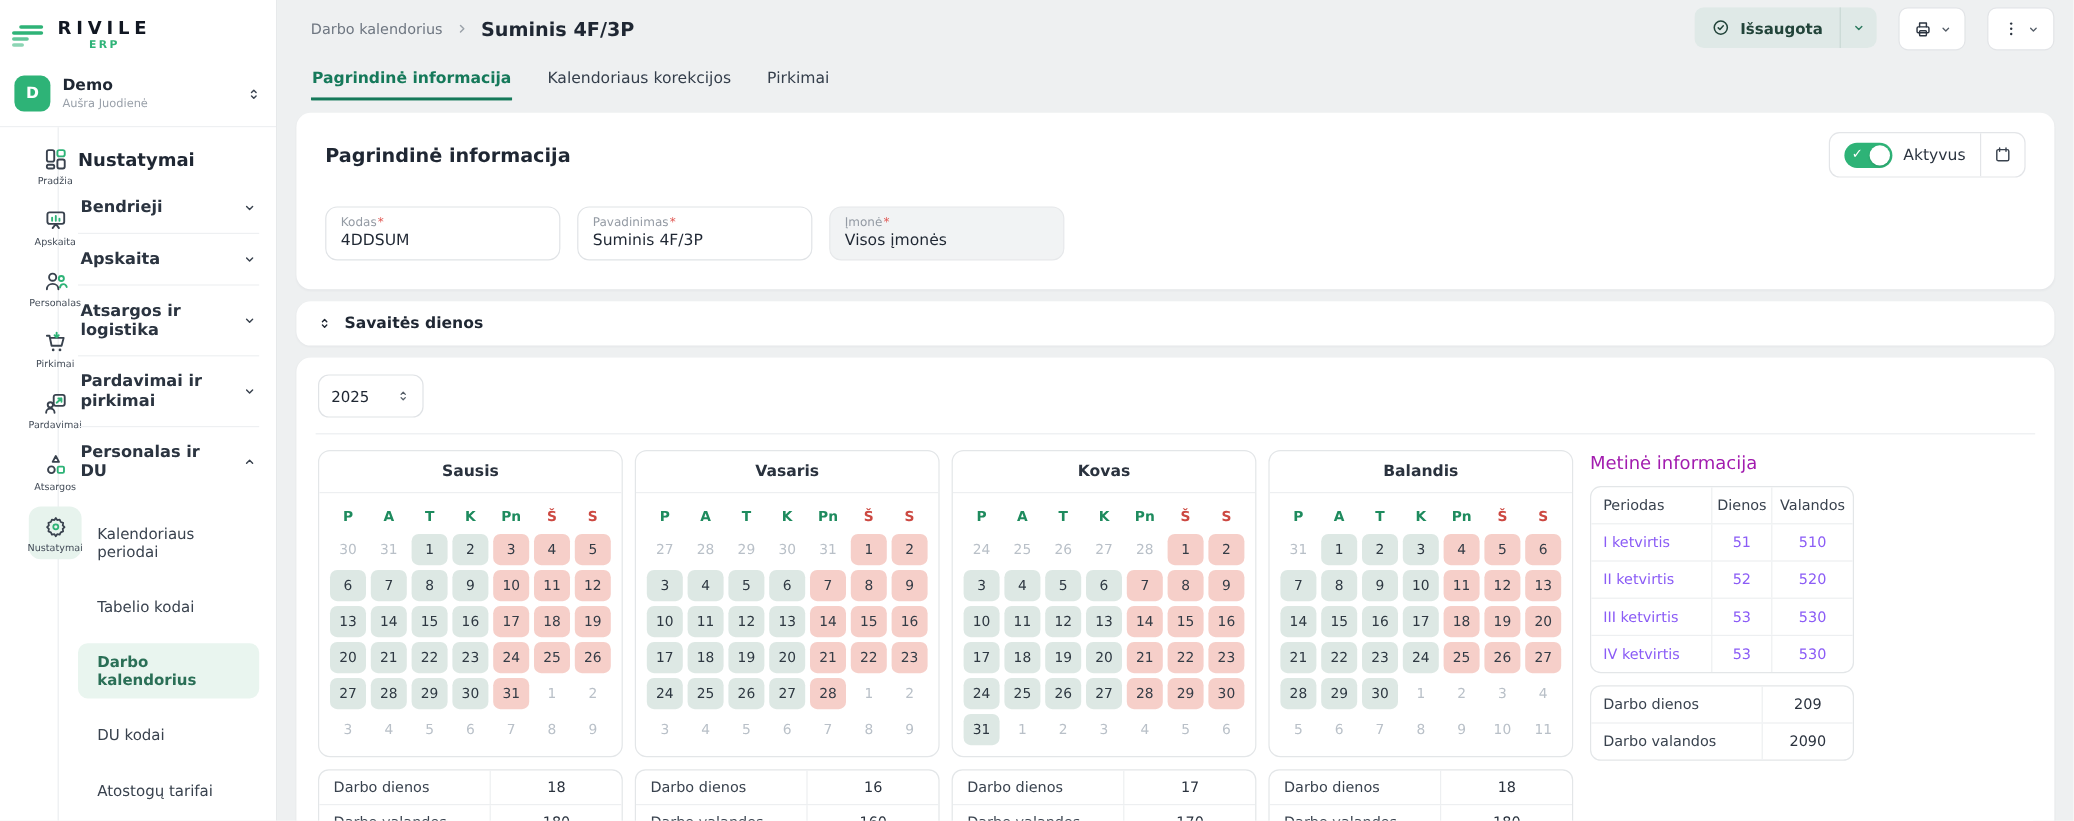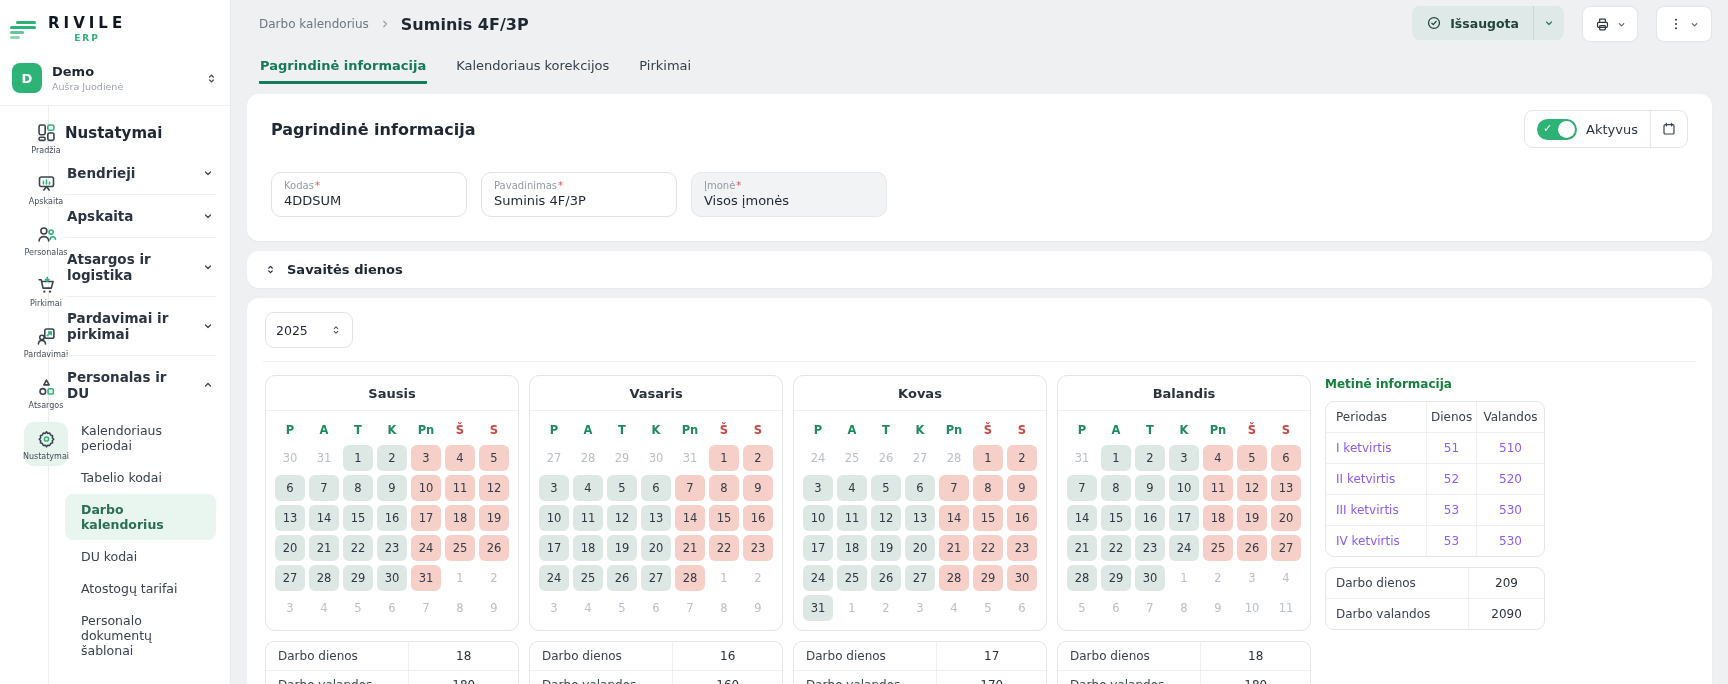--- a/index.html
+++ b/index.html
@@ -43,21 +43,21 @@
   .menu-title{font-size:15px;font-weight:800;color:#1f2733;margin:4px 0 10px;}
   .side-group-row{display:flex;align-items:center;justify-content:space-between;padding:13px 2px;cursor:pointer;gap:24px;}
   .side-group{border-bottom:1px solid #eef0f2;}
   .side-group:last-child{border-bottom:none;}
   .side-group.open{border-bottom:none;}
   .side-group-label{font-size:13.5px;font-weight:600;color:#2b3440;}
   .side-group.open .side-group-label{font-weight:800;}
   .side-chev{color:#39424e;display:flex;}
   .side-chev svg{width:12px;height:12px;}
   .side-children{padding:0 0 6px 0;}
-  .side-child{font-size:12.5px;color:#39424e;padding:8px 10px 8px 16px;border-radius:8px;cursor:pointer;margin:1px 0;}
+  .side-child{font-size:12.5px;color:#39424e;padding:8px 10px 8px 16px;border-radius:8px;cursor:pointer;margin:15px 0;}
   .side-child.active{background:#e9f5ef;color:#2a6f56;font-weight:600;}
 
   
   .main{flex:1;padding:0 16px;min-width:0;}
   .topbar{height:48px;display:flex;align-items:center;justify-content:space-between;padding:0 0 0 12px;}
   .crumbs{display:flex;align-items:center;gap:10px;}
   .crumb-parent{font-size:12px;color:#6e7681;cursor:pointer;}
   .crumb-sep{color:#9aa1a9;display:flex;}
   .crumb-current{font-size:16px;font-weight:800;color:#1f2733;}
   .top-actions{display:flex;align-items:flex-start;gap:18px;}
@@ -112,21 +112,21 @@
   .cell.w{background:var(--work-day-bg,#dde8e4);color:#2e3842;cursor:pointer;}
   .cell.r{background:var(--rest-day-bg,#f6cfc9);color:#343c46;cursor:pointer;}
   .cell.m{color:var(--muted-day,#b9c0c8);}
   .stats-table{margin-top:10px;border:1px solid #e3e6e8;border-radius:9px;overflow:hidden;background:#fff;}
   .stats-row{display:flex;}
   .stats-row + .stats-row{border-top:1px solid #edeff1;}
   .stats-label{flex:0 0 47%;padding:7px 12px;font-size:12px;color:#39424e;border-right:1px solid #edeff1;}
   .stats-value{flex:1;padding:7px 8px;font-size:12px;color:#2a323e;text-align:center;}
 
   .annual{width:220px;margin-left:4px;}
-  .annual-title{font-size:12px;font-weight:700;color:#15803d;margin:2px 0 10px;}
+  .annual-title{font-size:15px;font-weight:400;color:#a21caf;margin:2px 0 10px;}
   .annual-table{border:1px solid #e3e6e8;border-radius:9px;overflow:hidden;background:#fff;}
   .annual-row{display:grid;grid-template-columns:100px 50px 1fr;}
   .annual-row + .annual-row{border-top:1px solid #edeff1;}
   .annual-cell{padding:8px 10px;font-size:12px;color:#8b5cf6;}
   .annual-cell + .annual-cell{border-left:1px solid #edeff1;text-align:center;padding-left:4px;padding-right:4px;}
   .annual-row.head .annual-cell{color:#39424e;}
   .annual-totals{margin-top:10px;border:1px solid #e3e6e8;border-radius:9px;overflow:hidden;background:#fff;}
   .annual-totals .trow{display:flex;}
   .annual-totals .trow + .trow{border-top:1px solid #edeff1;}
   .annual-totals .tlabel{flex:0 0 56%;padding:8px 10px;font-size:12px;color:#39424e;border-right:1px solid #edeff1;}

